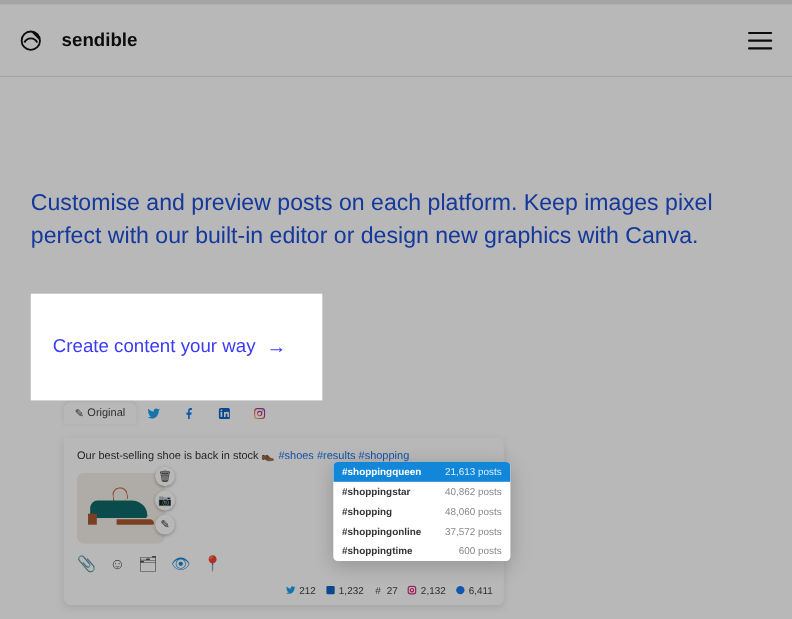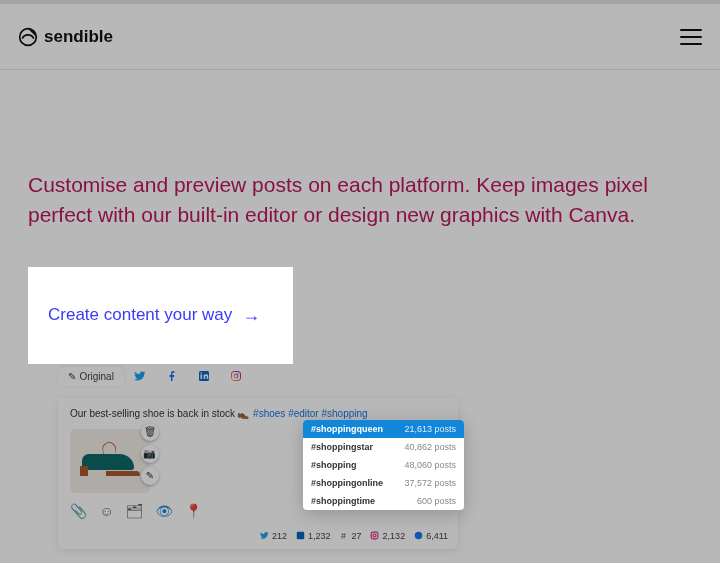--- a/index.html
+++ b/index.html
@@ -1,30 +1,30 @@
 <!DOCTYPE html>
 <html><head>
 <meta charset="utf-8">
 <style>
   * { box-sizing: border-box; margin: 0; padding: 0; }
   html, body { width: 720px; height: 563px; font-family: -apple-system, BlinkMacSystemFont, 'Segoe UI', Helvetica, Arial, sans-serif; }
   .page { position: relative; width: 720px; height: 563px; background: #fff; }
   .dim { position: absolute; inset: 0; background: rgba(0,0,0,0.28); pointer-events: none; }
   .topbar { position: relative; width: 100%; height: 70px; border-top: 4px solid #e4e4e4; border-bottom: 1px solid #e4e4e4; display: flex; align-items: center; justify-content: space-between; padding: 0 18px; }
-  .brand { display: flex; align-items: center; gap: 6px; font-weight: 600; font-size: 17px; color: #111; }
+  .brand { display: flex; align-items: center; gap: 18px; font-weight: 600; font-size: 17px; color: #111; }
   .brand-logo { width: 20px; height: 20px; }
   .hamburger { display: flex; flex-direction: column; gap: 5px; cursor: pointer; }
   .hamburger span { display: block; width: 22px; height: 2px; background: #111; border-radius: 2px; }
   .content { position: relative; display: flex; padding: 100px 28px 0 28px; gap: 40px; }
   .sidebar { width: 175px; flex-shrink: 0; padding-top: 24px; }
   .nav-item { position: relative; font-size: 22px; line-height: 1.25; margin-bottom: 28px; color: #bdbdbd; cursor: pointer; }
   .nav-item.active { color: #111; font-weight: 500; }
   .nav-item.active::before { content: ""; position: absolute; left: -16px; top: 12px; width: 6px; height: 6px; border-radius: 50%; background: #2d3ef0; }
   .main { flex: 1; }
-  .blurb { font-size: 21px; line-height: 1.45; color: #be185d; margin-bottom: 36px; }
+  .blurb { font-size: 21px; line-height: 1.45; color: #1d4ed8; margin-bottom: 36px; }
   .cta-box { background: #fff; padding: 38px 20px; display: inline-block; position: relative; z-index: 5; width: 265px; }
   .cta-link { color: #3a3af7; font-size: 17px; font-weight: 500; cursor: pointer; display: inline-flex; align-items: center; gap: 10px; }
   .cta-link .arrow { font-size: 18px; }
   .composer { margin-top: 12px; width: 400px; background: #fff; border-radius: 0 6px 6px 6px; box-shadow: 0 2px 8px rgba(0,0,0,0.1); font-size: 10px; position: relative; }
   .ctabs { display: flex; align-items: flex-end; height: 22px; }
   .ctab { padding: 4px 10px; display: flex; align-items: center; gap: 3px; border-radius: 6px 6px 0 0; font-size: 10px; color: #444; }
   .ctab.original { background: #fff; box-shadow: 0 -1px 4px rgba(0,0,0,0.08); }
   .sicon { width: 12px; height: 12px; display: inline-flex; align-items: center; justify-content: center; }
   .cbody { padding: 10px 12px 8px 12px; position: relative; }
   .post-text { font-size: 10px; color: #333; }
@@ -138,21 +138,21 @@
                 </svg>
             </span>
           </div>
         </div>
 
         <div class="composer">
           <div class="cbody">
             <div class="post-text">
               <span>Our best-selling shoe is back in stock 👞 </span>
               <span class="hash">#shoes</span>
-              <span class="hash">#editor</span>
+              <span class="hash">#results</span>
               <span class="hash">#shopping</span>
             </div>
 
             <div class="hashpanel">
               <div class="hashrow hl">
                 <span class="tag">#shoppingqueen</span>
                 <span class="count">21,613 posts</span>
               </div>
               <div class="hashrow">
                 <span class="tag">#shoppingstar</span>

